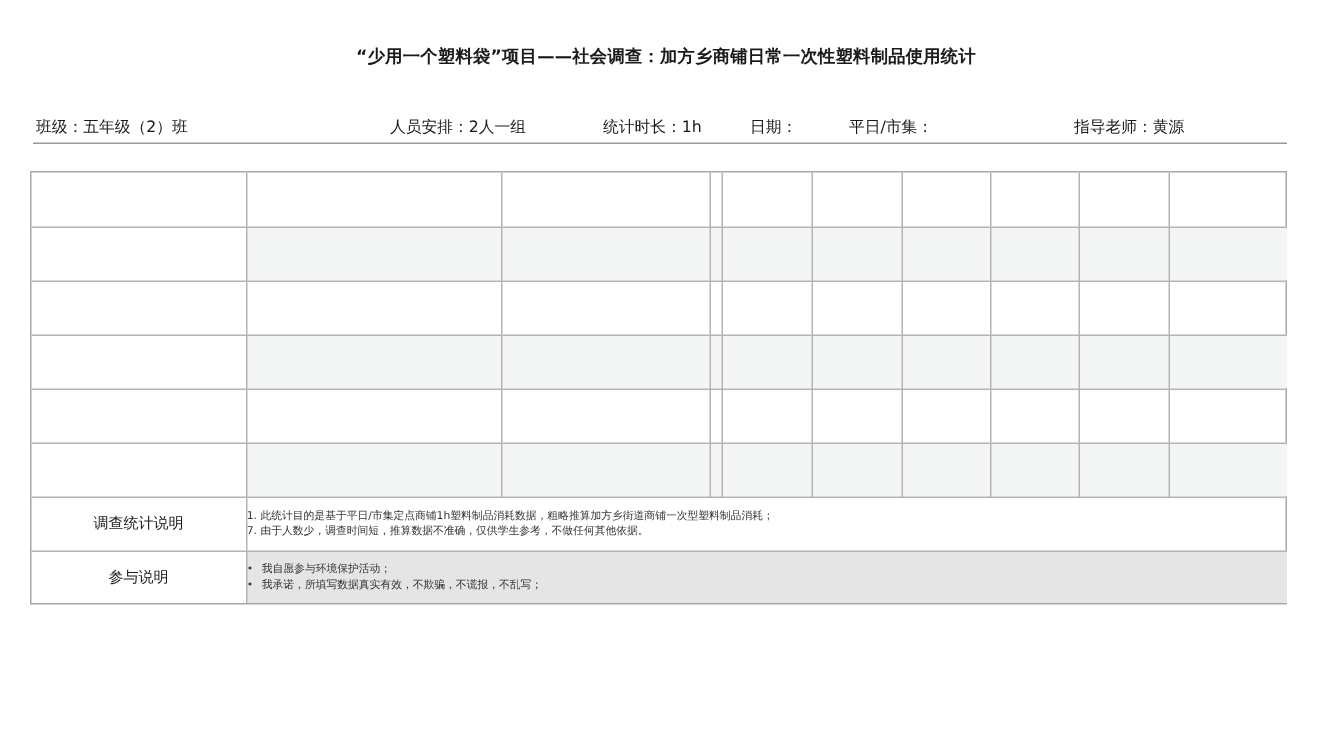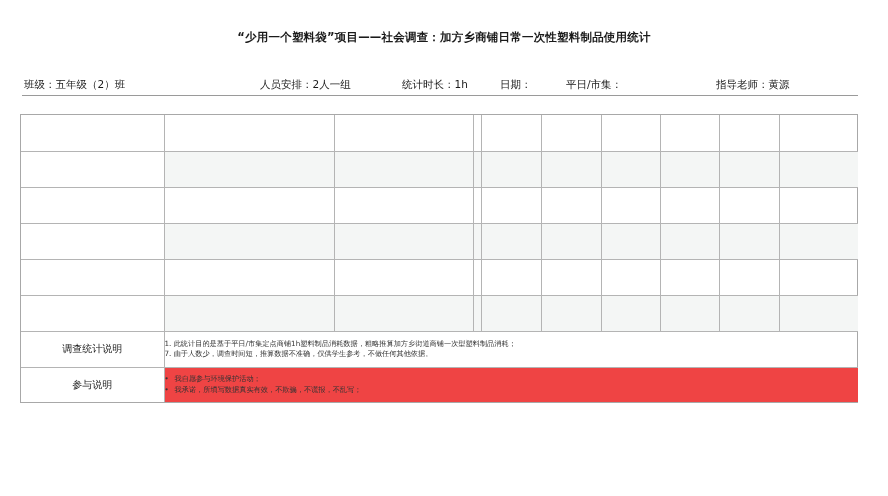--- a/index.html
+++ b/index.html
@@ -44,21 +44,21 @@
     tr.alt td.dcell.shade { background: #f4f6f5; }
     td.gap { width: 8px; }
     th.gap { width: 8px; }
 
     td.sum-label {
       font-size: 10px; color: #1a1a1a; text-align: center; height: 36px;
     }
     td.sum-text {
       font-size: 7.2px; color: #333; line-height: 10.5px; padding-left: 5px; vertical-align: middle;
     }
-    tr.sum-alt td.sum-text { background: #ef4444; }
+    tr.sum-alt td.sum-text { background: #e5e5e5; }
     .bullet { display: inline-block; width: 10px; }
   </style>
 </head>
 <body>
 
 <div class="title">“少用一个塑料袋”项目——社会调查：加方乡商铺日常一次性塑料制品使用统计</div>
 
 <div class="info-row">
   <span class="info-item" style="left:0px;">班级：五年级（2）班</span>
   <span class="info-item" style="left:236px;">人员安排：2人一组</span>

